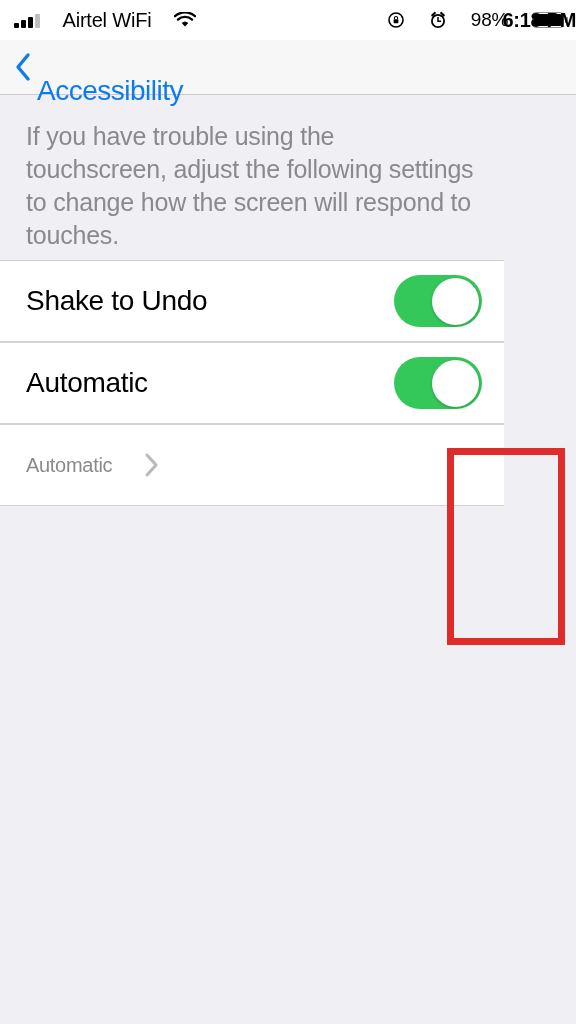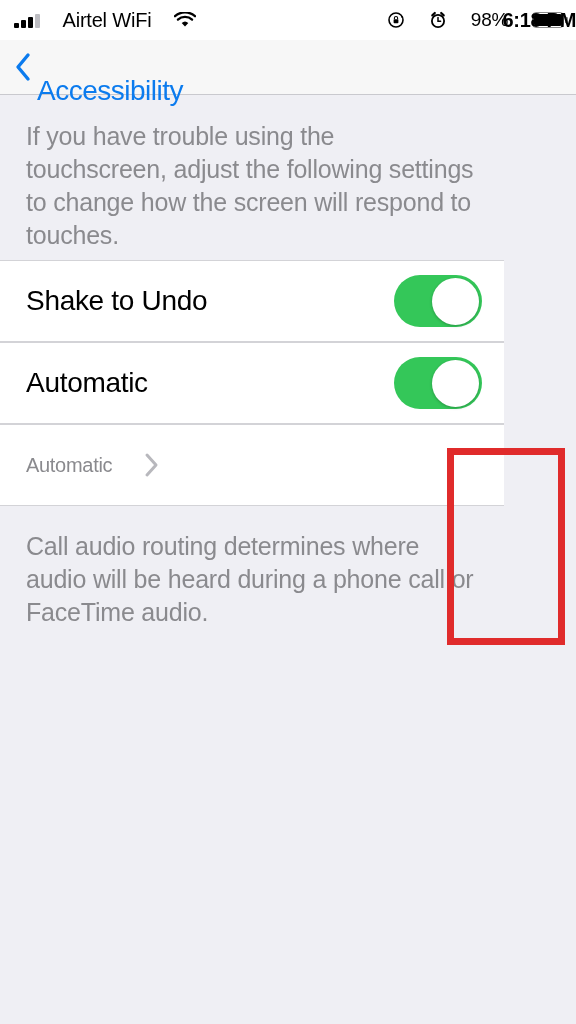--- a/index.html
+++ b/index.html
@@ -190,19 +190,18 @@
 
     <div class="row">
       <span class="row-value">Automatic</span>
       <span class="chev-right">
         <svg viewBox="0 0 15 26" width="15" height="26">
           <path d="M3 3 L12 13 L3 23" fill="none" stroke="#B8B8BD" stroke-width="3" stroke-linecap="round" stroke-linejoin="round"></path>
         </svg>
       </span>
     </div>
 
-    <div class="footer-text">Call audio routing determines where audio will be heard during a phone call or FaceTime audio.</div>
 
   </div>
 
   <div class="annotation" style="left:447px; top:448px; width:118px; height:197px;"></div>
 
 </div>
 
 </body></html>

